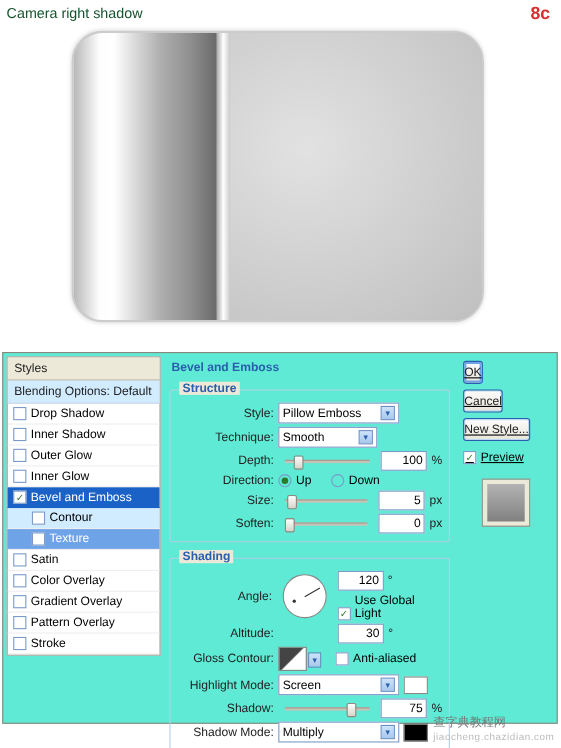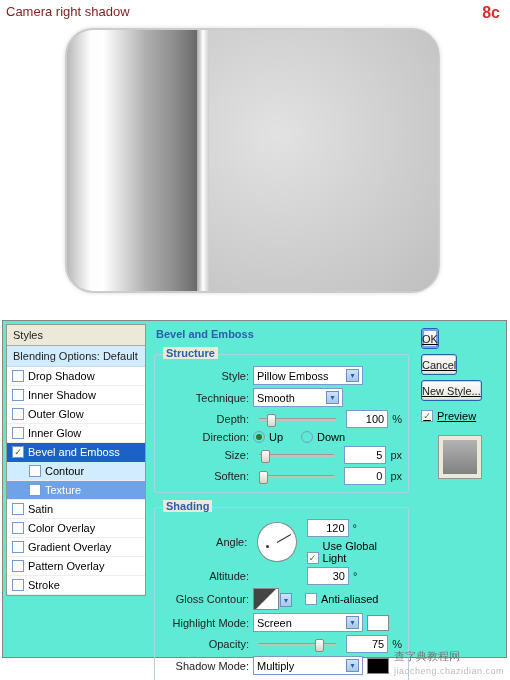--- a/index.html
+++ b/index.html
@@ -1,19 +1,19 @@
 <!DOCTYPE html>
 <html><head>
 <meta charset="utf-8">
 <style>
 * { box-sizing: border-box; margin: 0; padding: 0; font-family: Tahoma, Arial, sans-serif; font-size: 11px; }
 body { width: 510px; height: 680px; background: #fff; position: relative; }
 
 .top-area { width: 510px; height: 317px; position: relative; background: #fff; padding: 2px; }
-.top-title { position: absolute; left: 6px; top: 4px; font-size: 13px; color: #7f1d1d; }
+.top-title { position: absolute; left: 6px; top: 4px; font-size: 13px; color: #14532d; }
 .step-badge { position: absolute; right: 10px; top: 4px; font-size: 16px; color: #d83030; font-weight: bold; }
 
 .camera-body {
   position: absolute; left: 65px; top: 28px; width: 375px; height: 265px;
   border-radius: 28px;
   background: linear-gradient(180deg, #a9a9a9 0%, #b8b8b8 8%, #c0c0c0 50%, #cfcfcf 80%, #b3b3b3 98%);
   border: 2px solid #ccc;
   box-shadow: inset 0 2px 4px rgba(255,255,255,.5), inset 0 -4px 10px rgba(0,0,0,.2), 0 0 4px rgba(0,0,0,.15);
   overflow: hidden;
 }
@@ -242,21 +242,21 @@
       </div>
       <div class="frow">
         <span class="lbl">Highlight Mode:</span>
         <div class="select">
             <span>Screen</span>
             <span class="arrow">▾</span>
           </div>
         <div class="swatch white"></div>
       </div>
       <div class="frow">
-        <span class="lbl">Opacity:</span>
+        <span class="lbl">Shadow:</span>
         <div class="slider-track">
             <div class="slider-thumb" style="left:72%"></div>
           </div>
         <div class="numbox">75</div>
         <span class="unit">%</span>
       </div>
       <div class="frow">
         <span class="lbl">Shadow Mode:</span>
         <div class="select">
             <span>Multiply</span>

